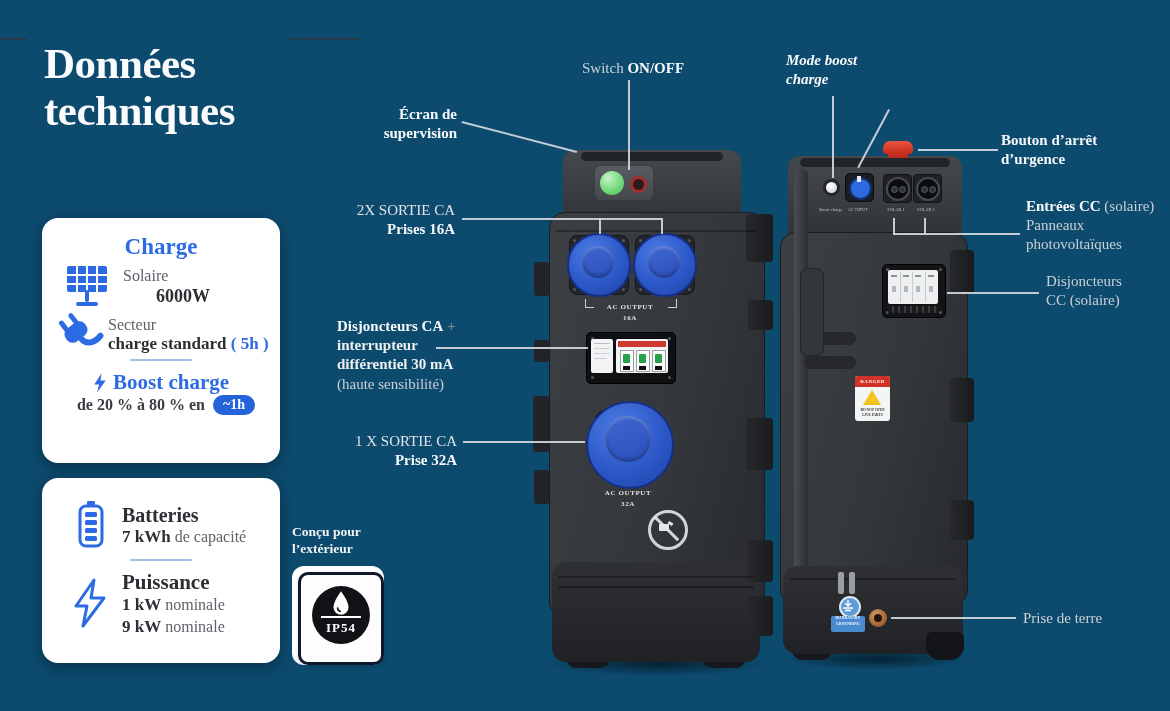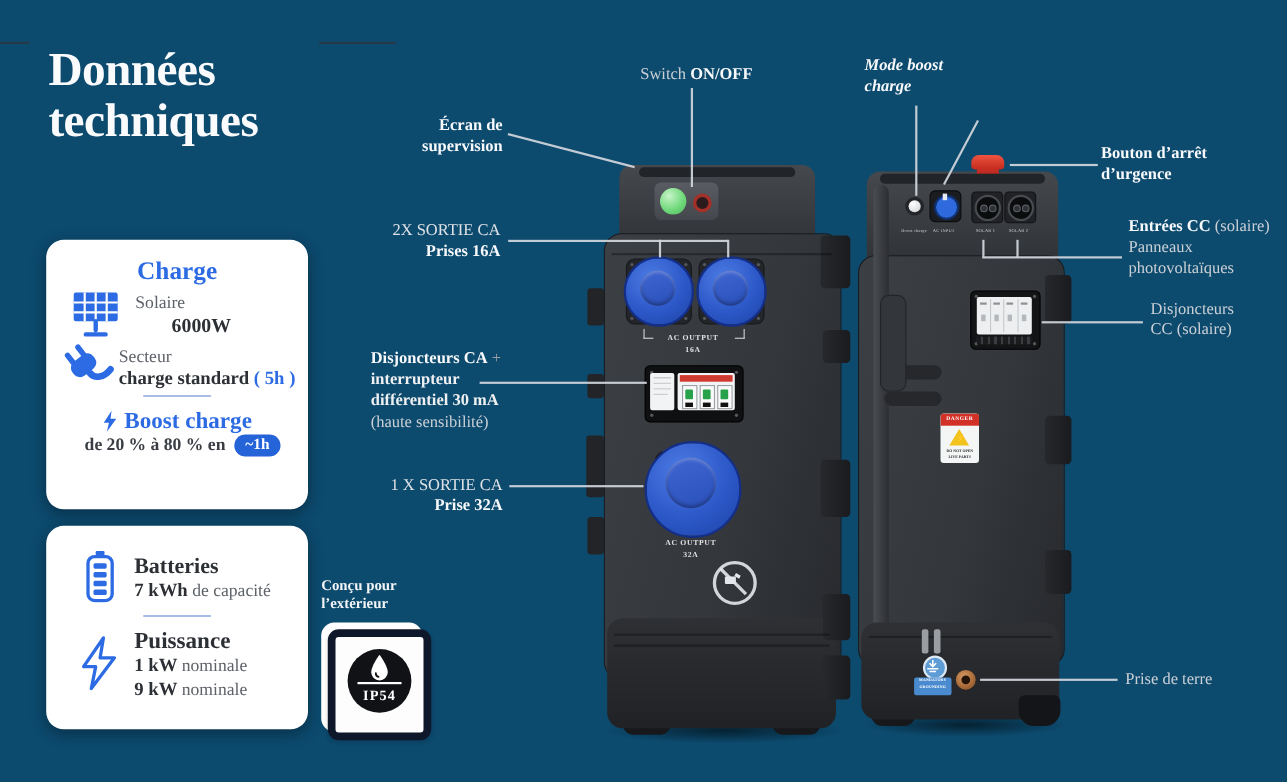--- a/index.html
+++ b/index.html
@@ -26,21 +26,21 @@
   .boost-txt{font-size:16px;font-weight:600;color:#3a3e44;white-space:nowrap;}
   .pill{background:#2563d8;color:#fff;font-size:14px;font-weight:700;border-radius:12px;
         padding:2px 10px 3px;line-height:1.1;}
   .spec-title{font-size:20px;font-weight:800;color:#2c3035;}
   .spec-line{font-size:16px;color:#5d6269;}
   .spec-line b{color:#2c3035;font-weight:800;font-size:17px;}
 
   
   .outdoor-caption{left:292px;top:524px;font-size:13.5px;font-weight:700;color:#f2f4f6;line-height:1.25;}
   .ip-card{left:292px;top:566px;width:92px;height:99px;background:#fff;border-radius:12px;}
-  .ip-tile{left:6px;top:6px;width:80px;height:87px;border:7px solid #0f172a;border-radius:10px;
+  .ip-tile{left:6px;top:6px;width:80px;height:87px;border:3px solid #0f172a;border-radius:10px;
            box-shadow:0 2px 4px rgba(0,0,0,.12);background:#fdfdfd;}
   .ip-circle{left:17px;top:12px;width:58px;height:58px;border-radius:50%;background:#101216;}
   .ip-line{left:9px;top:30px;width:40px;height:1.5px;background:#fff;}
   .ip-text{left:0;top:34px;width:58px;text-align:center;color:#fff;font-size:13px;font-weight:800;letter-spacing:1px;}
 
   
   .co{position:absolute;font-size:15px;line-height:1.28;color:#dfe2e6;z-index:6;}
   .co .b{font-weight:700;color:#f8f9fb;}
   .co .reg{font-weight:400;color:#cbd0d6;}
   .co .semi{font-weight:600;color:#eef0f2;}

